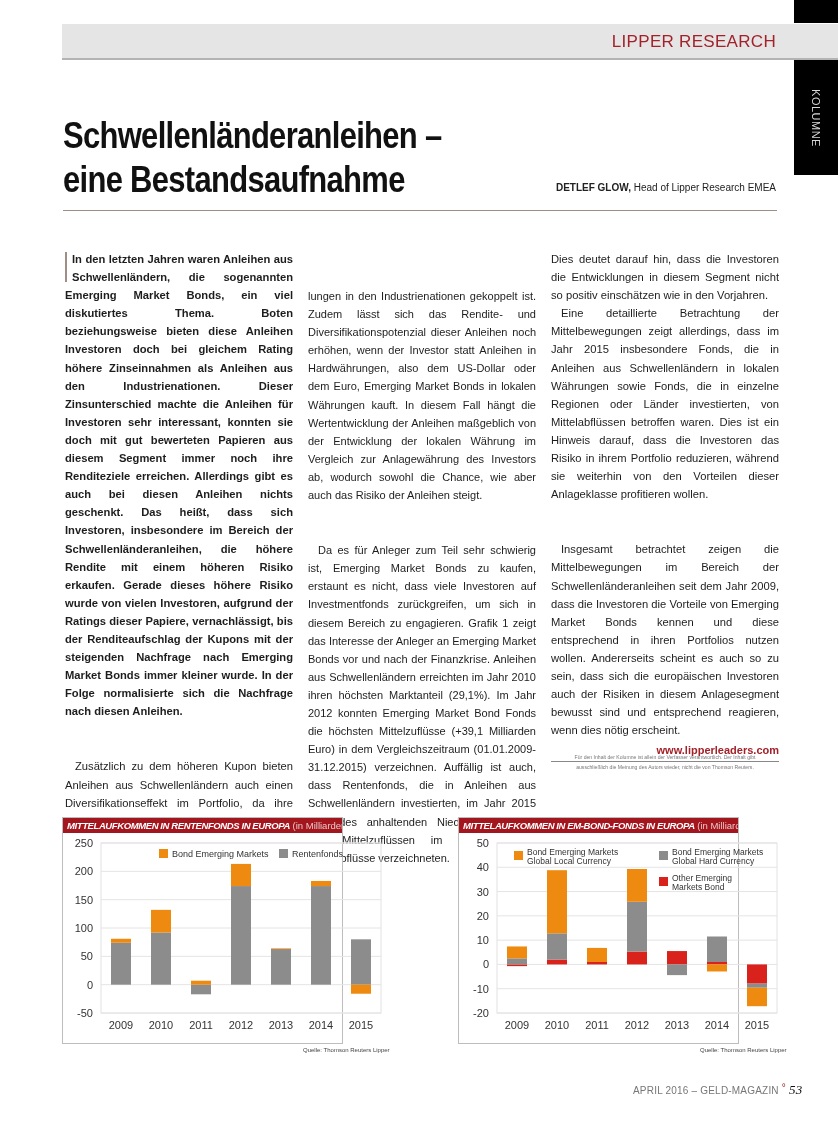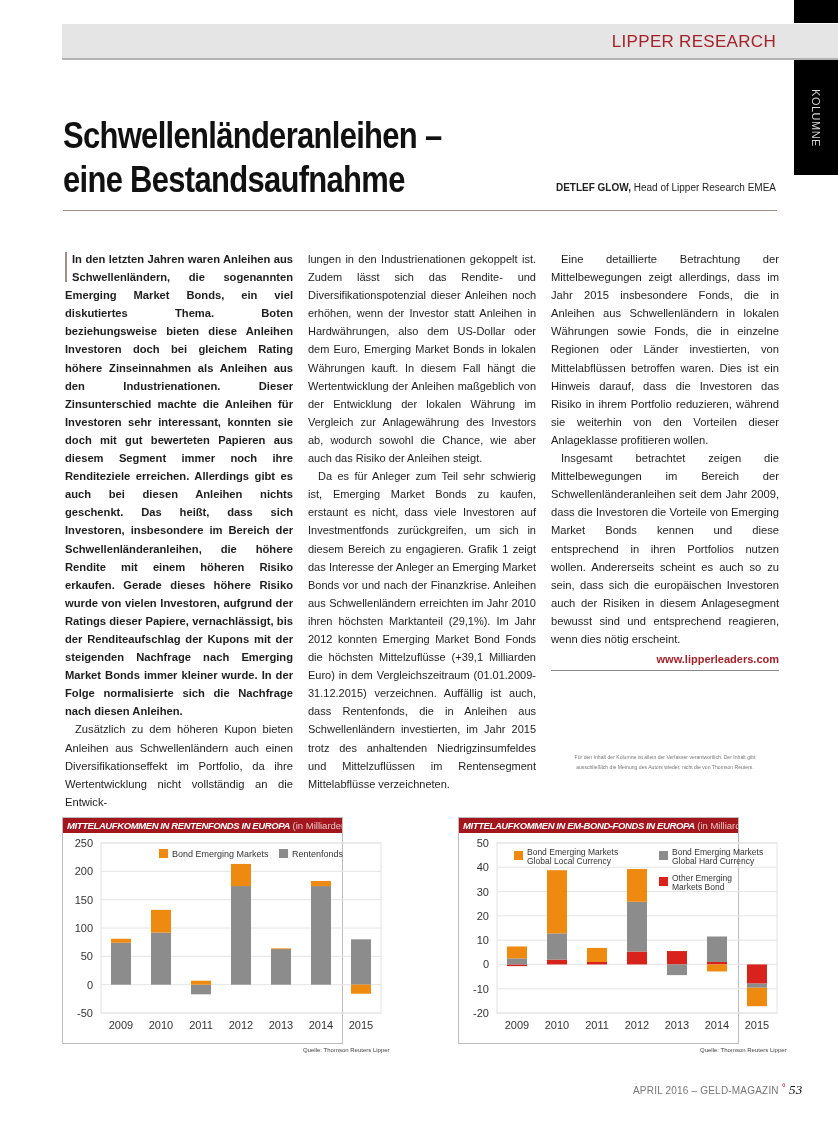--- a/index.html
+++ b/index.html
@@ -13,21 +13,21 @@
   .header-bar { position: absolute; left: 62px; top: 24px; width: 776px; height: 36px; background: #e5e5e5; border-bottom: 2px solid #b3b3b3; }
   .header-bar .section { position: absolute; right: 62px; top: 8px; color: #a3222a; font-size: 17px; letter-spacing: 0.3px; }
 
   .title { position: absolute; left: 63px; top: 114px; font-family: "Liberation Sans", sans-serif; font-weight: bold; font-size: 36px; line-height: 44px; letter-spacing: -0.8px; color: #111; transform: scaleX(0.86); transform-origin: left top; }
   .byline { position: absolute; right: 62px; top: 182px; font-size: 10px; color: #222; }
   .byline b { font-weight: bold; }
   .title-rule { position: absolute; left: 63px; top: 210px; width: 714px; height: 1px; background: #9e8e86; }
 
   .col { position: absolute; top: 250px; width: 228px; font-size: 11.2px; line-height: 18.1px; text-align: justify; color: #1d1d1d; }
   .col p { }
-  .col p.nogap { margin-bottom: 0; }
+  .col p.nogap { margin-bottom: 0; margin-top: 37px; }
   .col1 { left: 65px; }
   .col2 { left: 308px; font-size: 11px; }
   .col3 { left: 551px; }
   .lead { font-weight: bold; }
   .indent { text-indent: 10px; }
   .dropbar { display: inline-block; width: 2px; height: 30px; background: #9e8e86; margin-right: 5px; vertical-align: top; float: left; margin-top: 2px; }
   .web-link { display: block; text-align: right; color: #a3222a; font-weight: bold; font-size: 11px; border-bottom: 1px solid #888; padding-bottom: 2px; margin-top: 2px; }
   .disclaimer { position: absolute; left: 551px; top: 752px; width: 228px; font-size: 6px; line-height: 10px; color: #777; text-align: center; transform: scaleX(0.85); transform-origin: center top; }
 
   .chart { position: absolute; top: 817px; width: 281px; height: 227px; border: 1px solid #bdbdbd; background: #fff; }
@@ -70,20 +70,21 @@
   <p class="lead"><span class="dropbar"></span><span>In den letzten Jahren waren Anleihen aus Schwellenländern, die sogenannten Emerging Market Bonds, ein viel diskutiertes Thema. Boten beziehungsweise bieten diese Anleihen Investoren doch bei gleichem Rating höhere Zinseinnahmen als Anleihen aus den Industrienationen. Dieser Zinsunterschied machte die Anleihen für Investoren sehr interessant, konnten sie doch mit gut bewerteten Papieren aus diesem Segment immer noch ihre Renditeziele erreichen. Allerdings gibt es auch bei diesen Anleihen nichts geschenkt. Das heißt, dass sich Investoren, insbesondere im Bereich der Schwellenländeranleihen, die höhere Rendite mit einem höheren Risiko erkaufen. Gerade dieses höhere Risiko wurde von vielen Investoren, aufgrund der Ratings dieser Papiere, vernachlässigt, bis der Renditeaufschlag der Kupons mit der steigenden Nachfrage nach Emerging Market Bonds immer kleiner wurde. In der Folge normalisierte sich die Nachfrage nach diesen Anleihen.</span></p>
   <p class="indent nogap">Zusätzlich zu dem höheren Kupon bieten Anleihen aus Schwellenländern auch einen Diversifikationseffekt im Portfolio, da ihre Wertentwicklung nicht vollständig an die Entwick-</p>
 </div>
 
 <div class="col col2">
   <p class="nogap">lungen in den Industrienationen gekoppelt ist. Zudem lässt sich das Rendite- und Diversifikationspotenzial dieser Anleihen noch erhöhen, wenn der Investor statt Anleihen in Hardwährungen, also dem US-Dollar oder dem Euro, Emerging Market Bonds in lokalen Währungen kauft. In diesem Fall hängt die Wertentwicklung der Anleihen maßgeblich von der Entwicklung der lokalen Währung im Vergleich zur Anlagewährung des Investors ab, wodurch sowohl die Chance, wie aber auch das Risiko der Anleihen steigt.</p>
   <p class="indent nogap">Da es für Anleger zum Teil sehr schwierig ist, Emerging Market Bonds zu kaufen, erstaunt es nicht, dass viele Investoren auf Investmentfonds zurückgreifen, um sich in diesem Bereich zu engagieren. Grafik 1 zeigt das Interesse der Anleger an Emerging Market Bonds vor und nach der Finanzkrise. Anleihen aus Schwellenländern erreichten im Jahr 2010 ihren höchsten Marktanteil (29,1%). Im Jahr 2012 konnten Emerging Market Bond Fonds die höchsten Mittelzuflüsse (+39,1 Milliarden Euro) in dem Vergleichszeitraum (01.01.2009-31.12.2015) verzeichnen. Auffällig ist auch, dass Rentenfonds, die in Anleihen aus Schwellenländern investierten, im Jahr 2015 trotz des anhaltenden Niedrigzinsumfeldes und Mittelzuflüssen im Rentensegment Mittelabflüsse verzeichneten.</p>
 </div>
 
 <div class="col col3">
+  <p>Dies deutet darauf hin, dass die Investoren die Entwicklungen in diesem Segment nicht so positiv einschätzen wie in den Vorjahren.</p>
   <p class="indent">Eine detaillierte Betrachtung der Mittelbewegungen zeigt allerdings, dass im Jahr 2015 insbesondere Fonds, die in Anleihen aus Schwellenländern in lokalen Währungen sowie Fonds, die in einzelne Regionen oder Länder investierten, von Mittelabflüssen betroffen waren. Dies ist ein Hinweis darauf, dass die Investoren das Risiko in ihrem Portfolio reduzieren, während sie weiterhin von den Vorteilen dieser Anlageklasse profitieren wollen.</p>
   <p class="indent nogap">Insgesamt betrachtet zeigen die Mittelbewegungen im Bereich der Schwellenländeranleihen seit dem Jahr 2009, dass die Investoren die Vorteile von Emerging Market Bonds kennen und diese entsprechend in ihren Portfolios nutzen wollen. Andererseits scheint es auch so zu sein, dass sich die europäischen Investoren auch der Risiken in diesem Anlagesegment bewusst sind und entsprechend reagieren, wenn dies nötig erscheint.</p>
   <a class="web-link">www.lipperleaders.com</a>
 </div>
 <div class="disclaimer">Für den Inhalt der Kolumne ist allein der Verfasser verantwortlich. Der Inhalt gibt ausschließlich die Meinung des Autors wieder, nicht die von Thomson Reuters.</div>
 
 <div class="chart chart1">
   <div class="chart-title">
     <i>MITTELAUFKOMMEN IN RENTENFONDS IN EUROPA</i>
     <span class="unit">(in Milliarden Euro)</span>

